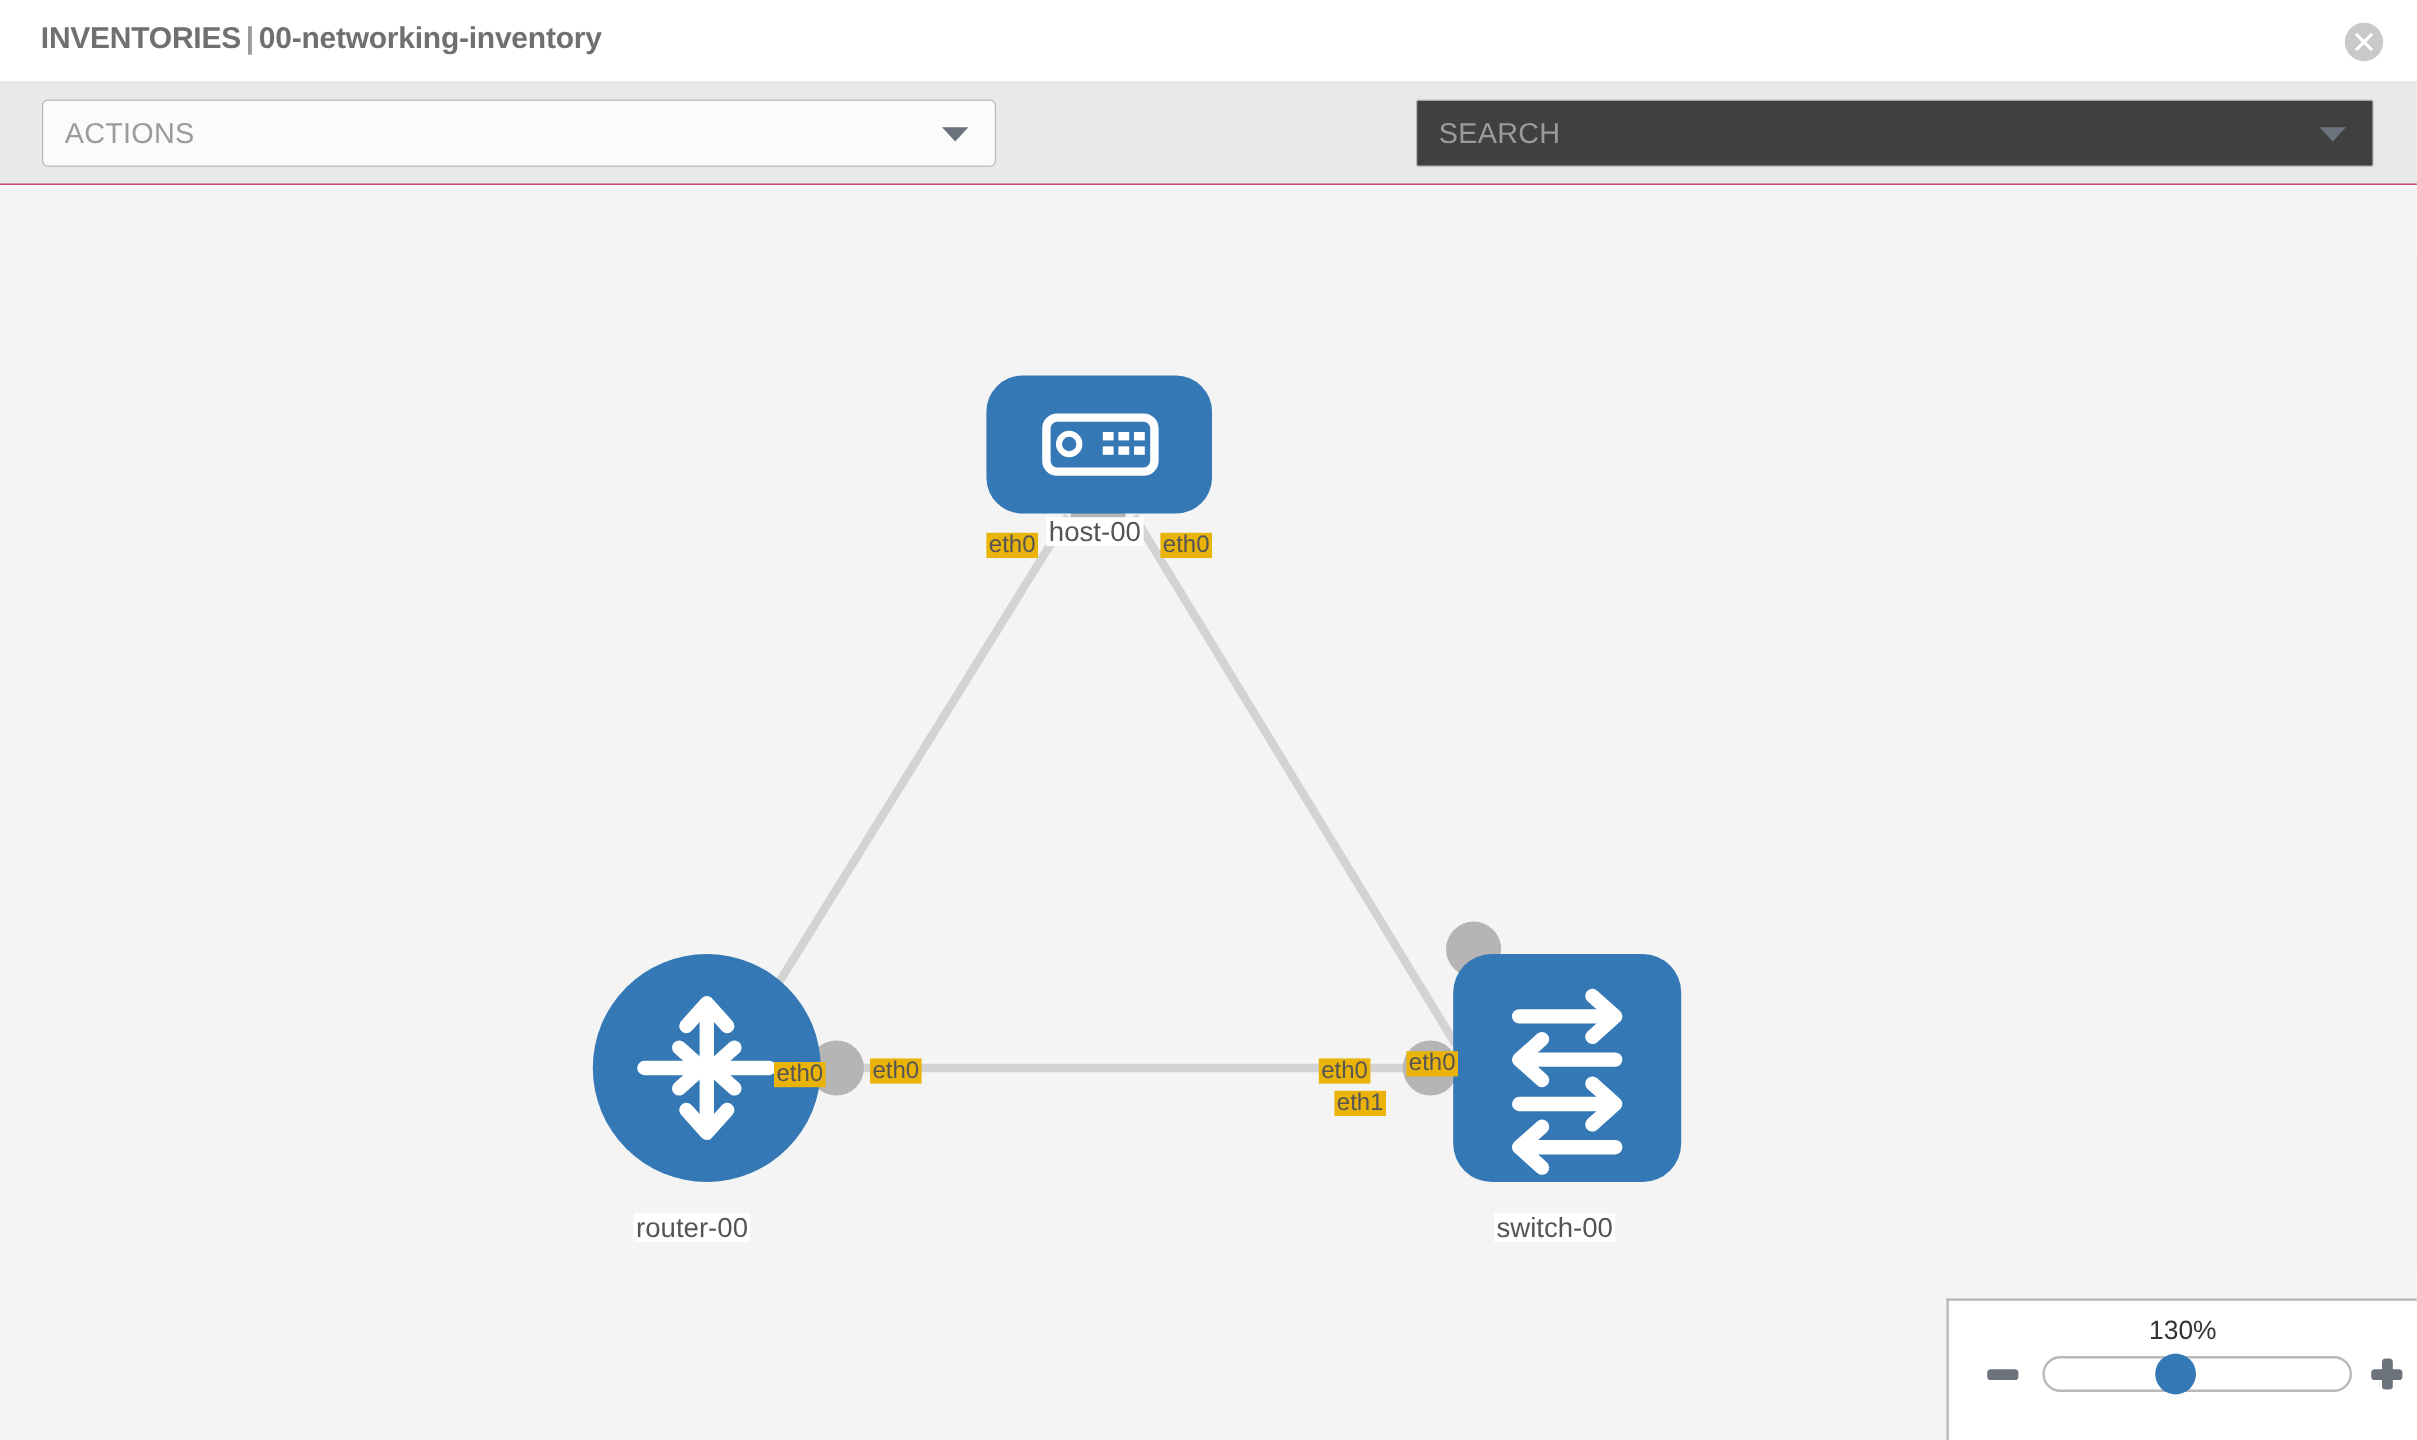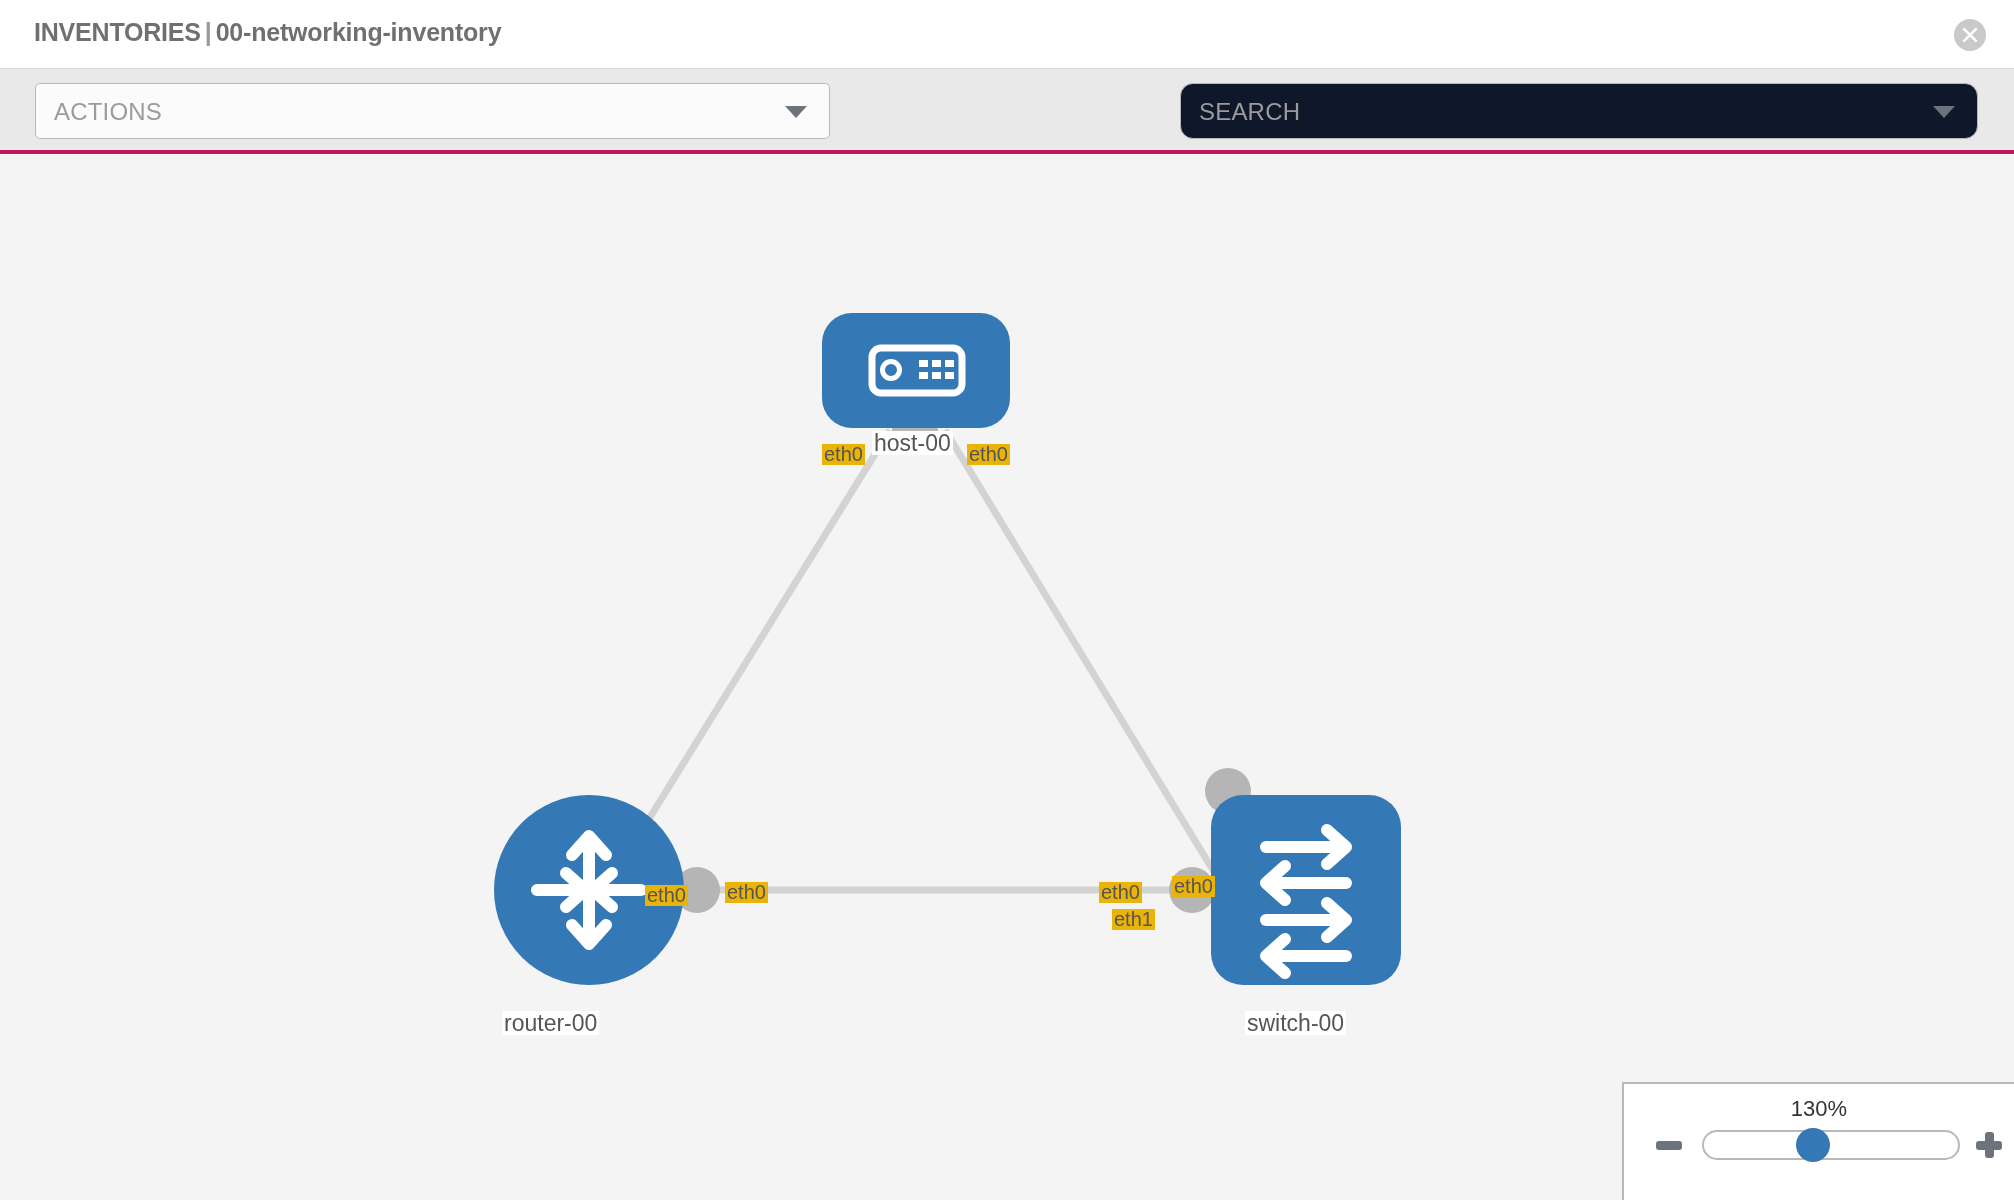--- a/index.html
+++ b/index.html
@@ -55,21 +55,21 @@
   }
   #close-button svg { display: block; }
 
   
   #toolbar {
     position: absolute;
     left: 0; top: 69px;
     width: 2014px;
     height: 85px;
     background: #e9e9e9;
-    border-bottom: 4px solid #be185d;
+    border-bottom: 1px solid #be185d;
     box-sizing: border-box;
   }
   #actions-select {
     position: absolute;
     left: 35px;
     top: 14px;
     width: 795px;
     height: 56px;
     background: #fbfbfb;
     border: 1px solid #b9b9b9;
@@ -108,23 +108,23 @@
     width: 36px; height: 40px;
     cursor: pointer;
   }
 
   #search-box {
     position: absolute;
     left: 1180px;
     top: 14px;
     width: 798px;
     height: 56px;
-    background: #0f172a;
+    background: #404040;
     border: 1px solid #b9b9b9;
-    border-radius: 13px;
+    border-radius: 2px;
     box-sizing: border-box;
     cursor: text;
   }
   #search-placeholder {
     position: absolute;
     left: 18px;
     top: 14px;
     font-size: 24px;
     color: #9b9b9b;
     letter-spacing: 0.2px;
@@ -346,21 +346,21 @@
           <line x1="1266" y1="765" x2="1344" y2="765"></line>
           <polyline points="1327,748 1346,765 1327,782"></polyline>
 
           <line x1="1346" y1="801" x2="1268" y2="801"></line>
           <polyline points="1285,784 1266,801 1285,818"></polyline>
         </g>
       </g>
     </svg>
 
     <span class="node-caption" style="left:872px; top:276px;">host-00</span>
-    <span class="node-caption" style="left:502px; top:856px;text-align:center;">router-00</span>
+    <span class="node-caption" style="left:528px; top:856px;text-align:center;">router-00</span>
     <span class="node-caption" style="left:1245px; top:856px;">switch-00</span>
 
     <span class="link-label" style="left:822px; top:289px;">eth0</span>
     <span class="link-label" style="left:967px; top:289px;">eth0</span>
 
     <span class="link-label" style="left:645px; top:730px;">eth0</span>
     <span class="link-label" style="left:1172px; top:721px;">eth0</span>
 
     <span class="link-label" style="left:725px; top:727px;">eth0</span>
     <span class="link-label" style="left:1099px; top:727px;">eth0</span>

